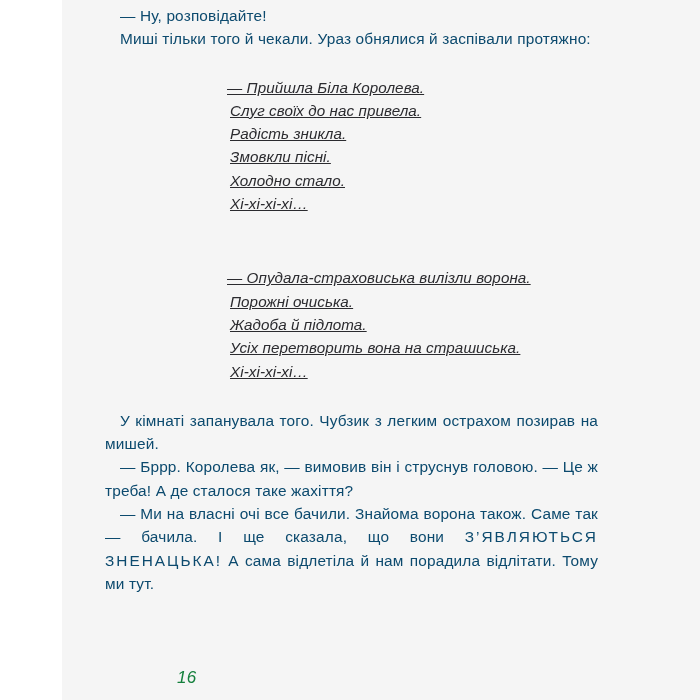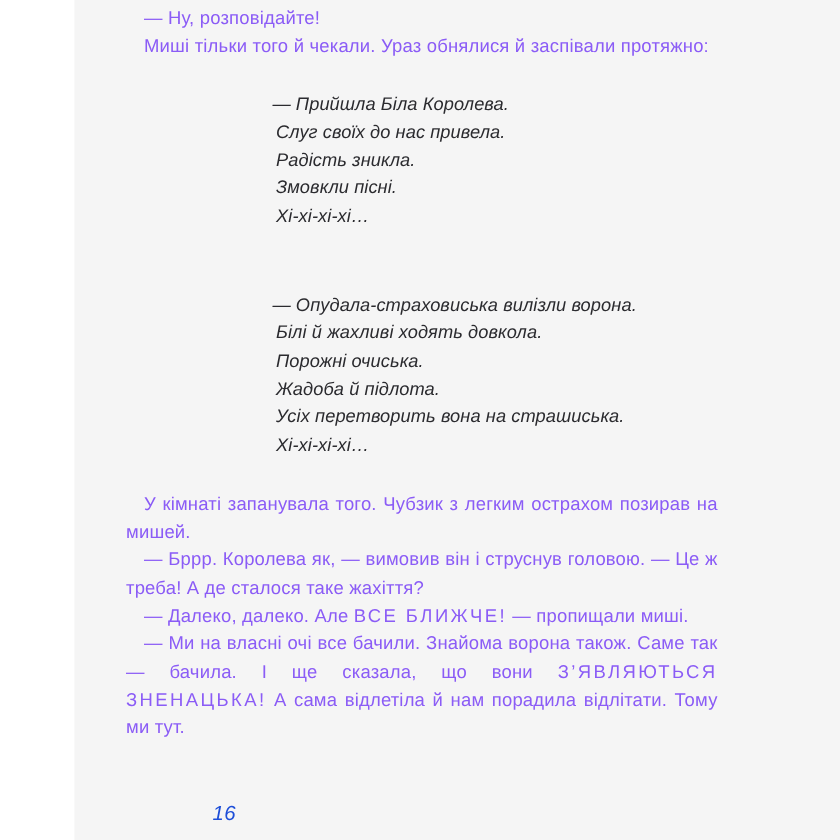--- a/index.html
+++ b/index.html
@@ -36,21 +36,21 @@
     position: absolute;
     left: 43px;   
     top: 4px;
     width: 493px; 
   }
 
   p.body-par {
     margin: 0;
     font-size: 15.4px;
     line-height: 23.3px;
-    color: #8b5cf6;
+    color: #0c4a6e;
     text-align: justify;
     text-justify: inter-word;
     text-indent: 15px;
     letter-spacing: 0.01em;
     -webkit-font-smoothing: antialiased;
   }
 
   
 
   .verse {
@@ -59,39 +59,40 @@
     color: #2b2b2f;
     font-style: italic;
     font-size: 15.2px;
     line-height: 23.3px;
     letter-spacing: 0.005em;
   }
 
   .verse .verse-line {
     display: block;
     white-space: pre;
+    text-decoration: underline;
   }
 
   .verse .verse-line.indent-body {
     padding-left: 3px;
   }
   .spacer-md { height: 25px; }
   .spacer-lg { height: 26px; }
 
   .emph {
     letter-spacing: 0.13em;
   }
 
   .page-number {
     position: absolute;
     left: 115px;
     top: 668px;
     font-style: italic;
     font-size: 17px;
-    color: #1d4ed8;
+    color: #15803d;
     letter-spacing: 0.02em;
   }
 </style>
 </head>
 <body>
 
 <div class="gutter-strip"></div>
 
 <div class="page">
 
@@ -101,46 +102,43 @@
 
     <p class="body-par">Миші тільки того й чекали. Ураз обнялися й заспівали протяжно:</p>
 
     <div class="spacer-md"></div>
 
     <div class="verse">
       <span class="verse-line">— Прийшла Біла Королева.</span>
       <span class="verse-line indent-body">Слуг своїх до нас привела.</span>
       <span class="verse-line indent-body">Радість зникла.</span>
       <span class="verse-line indent-body">Змовкли пісні.</span>
+      <span class="verse-line indent-body">Холодно стало.</span>
       <span class="verse-line indent-body">Хі-хі-хі-хі…</span>
     </div>
 
     <div class="spacer-lg"></div>
 
 
     <div class="spacer-md"></div>
 
     <div class="verse">
       <span class="verse-line">— Опудала-страховиська вилізли ворона.</span>
-      <span class="verse-line indent-body">Білі й жахливі ходять довкола.</span>
       <span class="verse-line indent-body">Порожні очиська.</span>
       <span class="verse-line indent-body">Жадоба й підлота.</span>
       <span class="verse-line indent-body">Усіх перетворить вона на страшиська.</span>
       <span class="verse-line indent-body">Хі-хі-хі-хі…</span>
     </div>
 
     <div class="spacer-lg"></div>
 
     <p class="body-par">У кімнаті запанувала того. Чубзик з легким острахом позирав на мишей.</p>
 
     <p class="body-par">— Бррр. Королева як, — вимовив він і струснув головою. — Це ж треба! А де сталося таке жахіття?</p>
 
-    <p class="body-par">
-      <span>— Далеко, далеко. Але </span><span class="emph">ВСЕ БЛИЖЧЕ!</span><span> — пропищали миші.</span>
-    </p>
 
     <p class="body-par">
       <span>— Ми на власні очі все бачили. Знайома ворона також. Саме так — бачила. І ще сказала, що вони </span><span class="emph">З’ЯВЛЯЮТЬСЯ ЗНЕНАЦЬКА!</span><span> А сама відлетіла й нам порадила відлітати. Тому ми тут.</span>
     </p>
 
   </div>
 
   <div class="page-number">16</div>
 
 </div>

